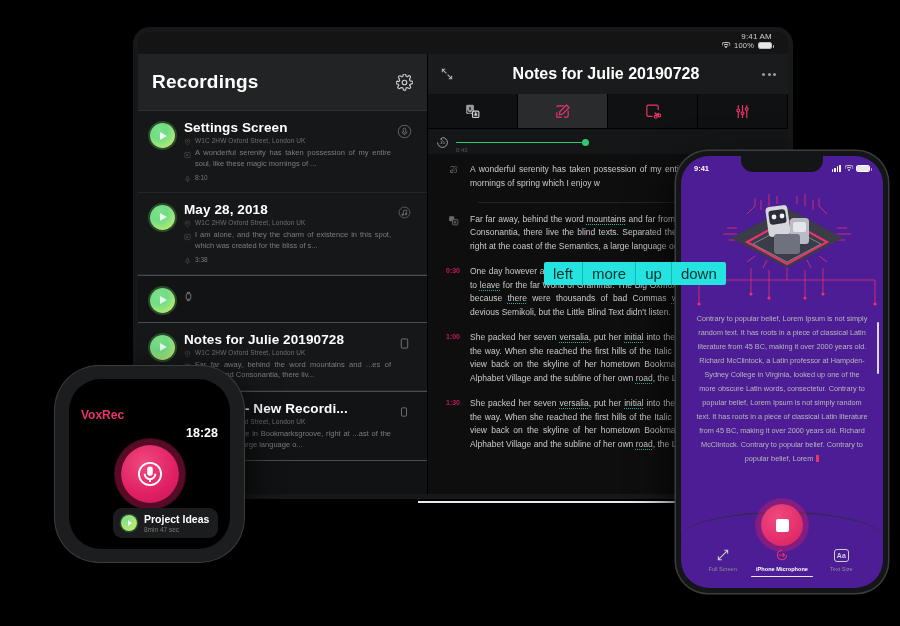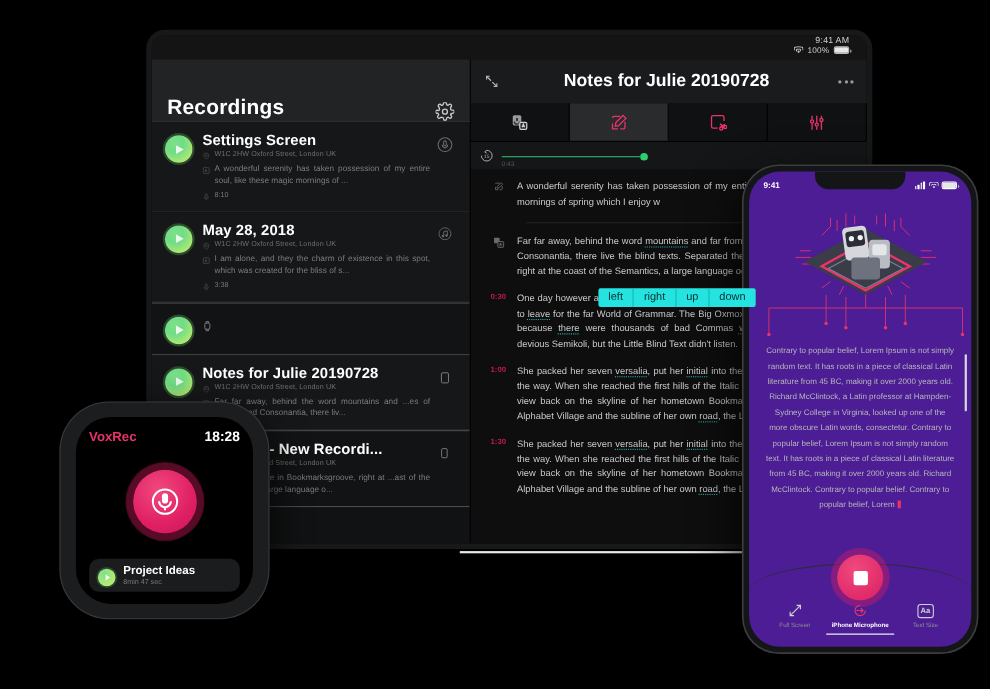--- a/index.html
+++ b/index.html
@@ -22,21 +22,21 @@
   .wifi-ico i:nth-child(2){ width:5px; height:2.5px; top:2px; }
   .wifi-ico i:nth-child(3){ width:2px; height:2px; top:4px; background:#cfcfcf; border-radius:50%; border:none;}
   .batt { width:14px; height:7px; border:1px solid #bdbdbd; border-radius:2px; position:relative; }
   .batt:after{ content:""; position:absolute; right:-3px; top:2px; width:1.5px; height:3px; background:#bdbdbd; border-radius:0 1px 1px 0;}
   .batt i { display:block; height:100%; background:#e8e8e8; border-radius:1px; }
 
   .tab-body { display:flex; height:440px; }
 
   
   .pane-left { width:290px; background:#111213; border-right:1px solid #000; display:flex; flex-direction:column; }
-  .pl-head { height:57px; background:#222325; display:flex; align-items:flex-end;
+  .pl-head { height:57px; background:#222325; display:flex; align-items:center;
              padding:0 14px; border-bottom:1px solid #2d2e30; }
   .pl-title { color:#fff; font-size:19px; font-weight:bold; letter-spacing:.2px; }
   .gear { margin-left:auto; width:17px; height:17px; }
   .rec-list { flex:1; overflow:hidden; }
   .rec { display:flex; padding:9px 10px 9px 12px; border-bottom:1px solid #252628;
          background:#161718; position:relative; }
   .rec.sel { background:#121314; border:1px solid #4a4b4d; border-left:none; border-right:none;}
   .play { width:25px; height:25px; border-radius:50%;
           background:radial-gradient(circle at 35% 30%, #7fe08a 0%, #6fdd86 35%, #d6ef6a 100%);
           box-shadow:0 0 0 2px #2b4a2c; flex:none; margin-top:3px;
@@ -75,41 +75,41 @@
   .transcript { flex:1; padding:9px 0 0 0; overflow:hidden; position:relative; }
   .tline { display:flex; padding:0 14px 0 8px; margin-bottom:11px; }
   .tgut { width:34px; flex:none; display:flex; justify-content:center; padding-top:2px; }
   .tstamp { color:#c2185b; font-size:7px; font-weight:bold; }
   .ttext { flex:1; color:#c9cacc; font-size:8.5px; line-height:1.62; text-align:justify; }
   .tsep { height:1px; background:#232426; margin:0 14px 10px 50px; }
   .sq { text-decoration:underline; text-decoration-style:dotted;
         text-decoration-color:#2aa8a8; text-underline-offset:2px; }
   .suggest { position:absolute; left:116px; top:108px; display:flex;
              background:#24e3e0; border-radius:2px; overflow:hidden; z-index:5; }
-  .suggest span { padding:3px 9px; color:#06312f; font-size:10px;
+  .suggest span { padding:3px 9px; color:#06312f; font-size:15px;
                   border-right:1px solid #0fb9b6; white-space:nowrap; }
   .suggest span:last-child { border-right:none; }
 
   
   .watch { position:absolute; left:55px; top:366px; width:189px; height:196px;
            background:#1c1d1f; border-radius:44px;
            box-shadow:0 0 0 1px #3a3b3d, 0 14px 38px rgba(0,0,0,.95);
            padding:13px 14px; }
   .watch-scr { width:100%; height:100%; background:#000; border-radius:32px;
                padding:11px 12px; display:flex; flex-direction:column; }
   .w-top { display:flex; align-items:center; }
   .w-brand { color:#e8336b; font-size:12px; font-weight:bold; }
-  .w-time { margin-left:auto; color:#fff; font-size:12.5px; font-weight:bold; }
+  .w-time { margin-left:auto; color:#fff; font-size:12.5px; font-weight:bold;margin-top:36px; }
   .w-mid { flex:1; display:flex; align-items:center; justify-content:center; }
   .w-btn { width:58px; height:58px; border-radius:50%;
            background:radial-gradient(circle at 40% 32%, #f0497e 0%, #e01f63 60%, #c7165a 100%);
            box-shadow:0 0 0 6px rgba(224,31,99,.13), 0 0 0 7px rgba(224,31,99,.30);
            display:flex; align-items:center; justify-content:center; }
   .w-card { background:#1b1c1e; border-radius:9px; padding:5px 8px;
-            display:flex; align-items:flex-end; gap:7px; }
+            display:flex; align-items:center; gap:7px;margin-left:32px; }
   .w-play { width:16px; height:16px; border-radius:50%;
             background:radial-gradient(circle at 35% 30%, #7fe08a, #cdee6b);
             box-shadow:0 0 0 1.5px #2b4a2c; flex:none;
             display:flex; align-items:center; justify-content:center; }
   .w-play:after { content:""; border-left:4.5px solid rgba(255,255,255,.9);
                   border-top:3px solid transparent; border-bottom:3px solid transparent; margin-left:1.5px;}
   .w-ct { color:#fff; font-size:10.5px; font-weight:bold; }
   .w-cs { color:#77787a; font-size:6.5px; margin-top:1px; }
 
   
@@ -435,21 +435,21 @@
 
           <div class="tline">
             <span class="tgut">
                 <span class="tstamp">1:30</span>
               </span>
             <span class="ttext">She packed her seven <span class="sq">versalia</span>, put her <span class="sq">initial</span> into the belt and made herself on the way. When she reached the first hills of the Italic Mountains, she had a last view back on the skyline of her hometown Bookmarksgrove, the headline of Alphabet Village and the subline of her own <span class="sq">road</span>, the Line Fast Lane.</span>
           </div>
 
           <div class="suggest">
             <span>left</span>
-            <span>right</span>
+            <span>more</span>
             <span>up</span>
             <span>down</span>
           </div>
         </div>
       </div>
     </div>
   </div>
 
   <div class="connector"></div>
 

